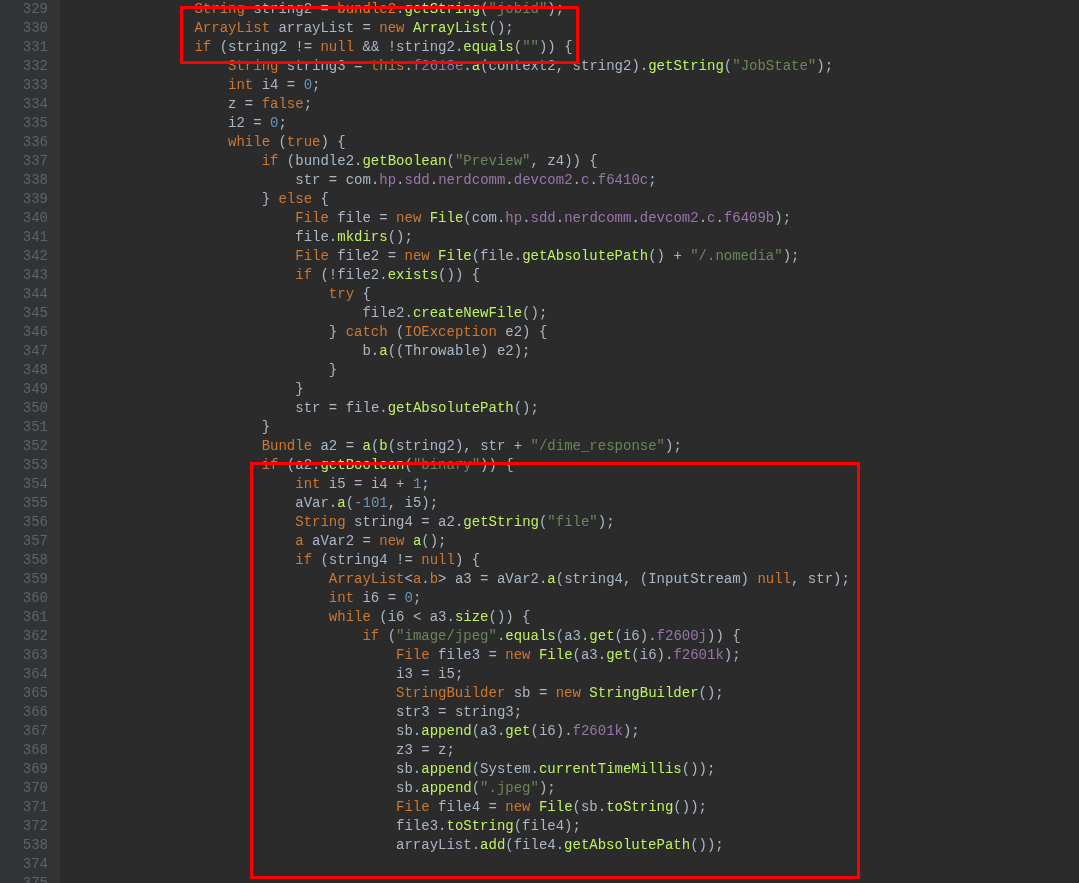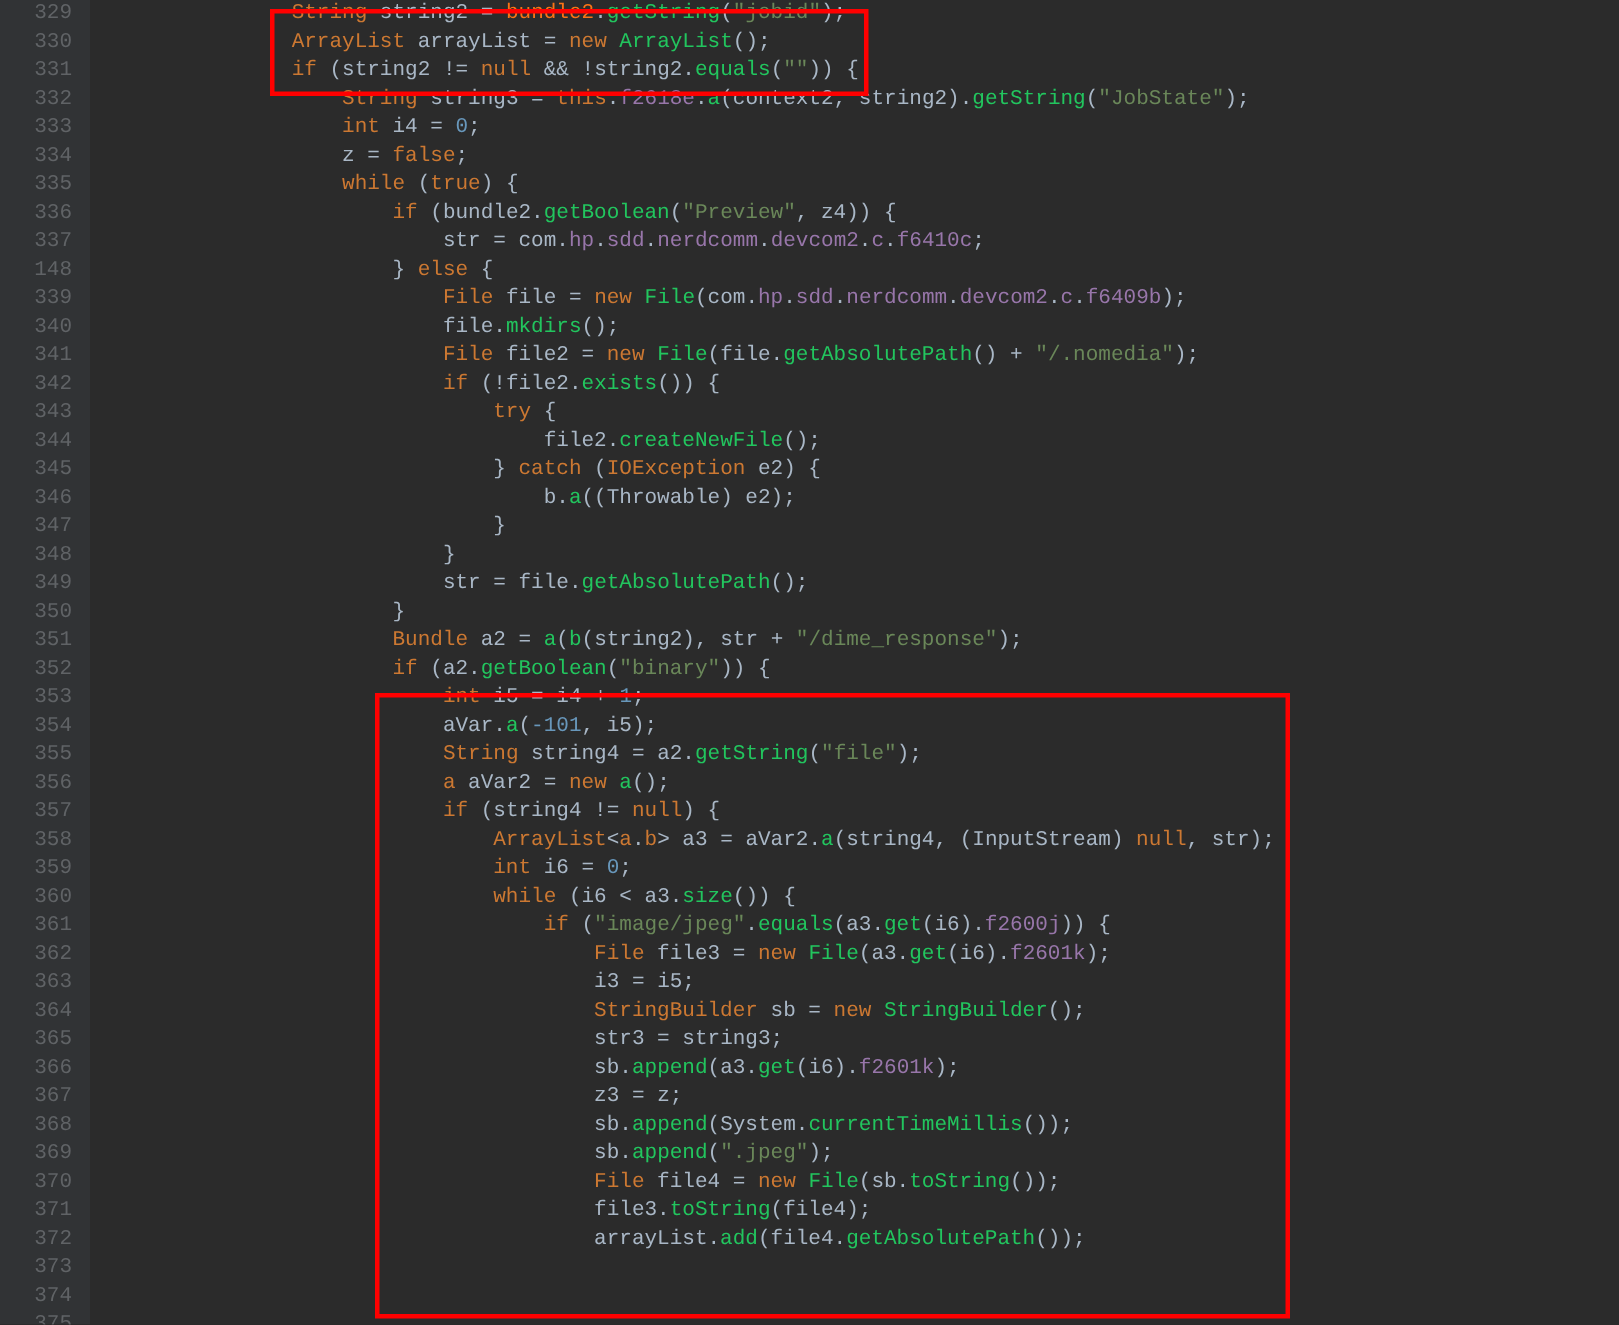--- a/index.html
+++ b/index.html
@@ -42,40 +42,40 @@
 }
 .highlight-box {
   position: absolute;
   border: 3px solid #ff0000;
   pointer-events: none;
   z-index: 10;
 }
 .tok-kw { color: #cc7832; }
 .tok-str { color: #6a8759; }
 .tok-num { color: #6897bb; }
-.tok-method { color: #22c55e; }
+.tok-method { color: #bef264; }
 .tok-field { color: #9876aa; }
 .tok-var { color: #f97316; }
 .tok-punc { color: #a9b7c6; }
 </style>
 </head>
 <body>
 
 <div class="editor">
   <div class="gutter" id="gutter">
       <div class="line-num">329</div>
       <div class="line-num">330</div>
       <div class="line-num">331</div>
       <div class="line-num">332</div>
       <div class="line-num">333</div>
       <div class="line-num">334</div>
       <div class="line-num">335</div>
       <div class="line-num">336</div>
       <div class="line-num">337</div>
-      <div class="line-num">148</div>
+      <div class="line-num">338</div>
       <div class="line-num">339</div>
       <div class="line-num">340</div>
       <div class="line-num">341</div>
       <div class="line-num">342</div>
       <div class="line-num">343</div>
       <div class="line-num">344</div>
       <div class="line-num">345</div>
       <div class="line-num">346</div>
       <div class="line-num">347</div>
       <div class="line-num">348</div>
@@ -96,33 +96,34 @@
       <div class="line-num">363</div>
       <div class="line-num">364</div>
       <div class="line-num">365</div>
       <div class="line-num">366</div>
       <div class="line-num">367</div>
       <div class="line-num">368</div>
       <div class="line-num">369</div>
       <div class="line-num">370</div>
       <div class="line-num">371</div>
       <div class="line-num">372</div>
-      <div class="line-num">373</div>
+      <div class="line-num">538</div>
       <div class="line-num">374</div>
       <div class="line-num">375</div>
     </div>
   <div class="code-area" id="code">
     <div class="highlight-box" id="hl1" style="top: 6px; left: 120px; width: 399px; height: 58px;"></div>
     <div class="highlight-box" id="hl2" style="top: 462px; left: 190px; width: 610px; height: 417px;"></div>
   <div class="code-line"><span style="color: rgb(169, 183, 198);">                </span><span class="tok-kw">String</span><span class="tok-punc"> string2 </span><span class="tok-punc">= </span><span class="tok-var">bundle2</span><span class="tok-punc">.</span><span class="tok-method">getString</span><span class="tok-punc">(</span><span class="tok-str">"jobid"</span><span class="tok-punc">);</span></div>
       <div class="code-line"><span style="color: rgb(169, 183, 198);">                </span><span class="tok-kw">ArrayList</span><span class="tok-punc"> arrayList </span><span class="tok-punc">= </span><span class="tok-kw">new</span><span class="tok-punc"> </span><span class="tok-method">ArrayList</span><span class="tok-punc">();</span></div>
       <div class="code-line"><span style="color: rgb(169, 183, 198);">                </span><span class="tok-kw">if</span><span class="tok-punc"> (string2 </span><span class="tok-punc">!= </span><span class="tok-kw">null</span><span class="tok-punc"> </span><span class="tok-punc">&amp;&amp; </span><span class="tok-punc">!string2.</span><span class="tok-method">equals</span><span class="tok-punc">(</span><span class="tok-str">""</span><span class="tok-punc">)) {</span></div>
       <div class="code-line"><span style="color: rgb(169, 183, 198);">                    </span><span class="tok-kw">String</span><span class="tok-punc"> string3 </span><span class="tok-punc">= </span><span class="tok-kw">this</span><span class="tok-punc">.</span><span class="tok-field">f2618e</span><span class="tok-punc">.</span><span class="tok-method">a</span><span class="tok-punc">(context2</span><span class="tok-punc">, </span><span class="tok-punc">string2).</span><span class="tok-method">getString</span><span class="tok-punc">(</span><span class="tok-str">"JobState"</span><span class="tok-punc">);</span></div>
       <div class="code-line"><span style="color: rgb(169, 183, 198);">                    </span><span class="tok-kw">int</span><span class="tok-punc"> i4 </span><span class="tok-punc">= </span><span class="tok-num">0</span><span class="tok-punc">;</span></div>
       <div class="code-line"><span style="color: rgb(169, 183, 198);">                    </span><span class="tok-punc">z </span><span class="tok-punc">= </span><span class="tok-kw">false</span><span class="tok-punc">;</span></div>
+      <div class="code-line"><span style="color: rgb(169, 183, 198);">                    </span><span class="tok-punc">i2 </span><span class="tok-punc">= </span><span class="tok-num">0</span><span class="tok-punc">;</span></div>
       <div class="code-line"><span style="color: rgb(169, 183, 198);">                    </span><span class="tok-kw">while</span><span class="tok-punc"> (</span><span class="tok-kw">true</span><span class="tok-punc">) {</span></div>
       <div class="code-line"><span style="color: rgb(169, 183, 198);">                        </span><span class="tok-kw">if</span><span class="tok-punc"> (bundle2.</span><span class="tok-method">getBoolean</span><span class="tok-punc">(</span><span class="tok-str">"Preview"</span><span class="tok-punc">, </span><span class="tok-punc">z4)) {</span></div>
       <div class="code-line"><span style="color: rgb(169, 183, 198);">                            </span><span class="tok-punc">str </span><span class="tok-punc">= </span><span class="tok-punc">com.</span><span class="tok-field">hp</span><span class="tok-punc">.</span><span class="tok-field">sdd</span><span class="tok-punc">.</span><span class="tok-field">nerdcomm</span><span class="tok-punc">.</span><span class="tok-field">devcom2</span><span class="tok-punc">.</span><span class="tok-field">c</span><span class="tok-punc">.</span><span class="tok-field">f6410c</span><span class="tok-punc">;</span></div>
       <div class="code-line"><span style="color: rgb(169, 183, 198);">                        </span><span class="tok-punc">} </span><span class="tok-kw">else</span><span class="tok-punc"> {</span></div>
       <div class="code-line"><span style="color: rgb(169, 183, 198);">                            </span><span class="tok-kw">File</span><span class="tok-punc"> file </span><span class="tok-punc">= </span><span class="tok-kw">new</span><span class="tok-punc"> </span><span class="tok-method">File</span><span class="tok-punc">(com.</span><span class="tok-field">hp</span><span class="tok-punc">.</span><span class="tok-field">sdd</span><span class="tok-punc">.</span><span class="tok-field">nerdcomm</span><span class="tok-punc">.</span><span class="tok-field">devcom2</span><span class="tok-punc">.</span><span class="tok-field">c</span><span class="tok-punc">.</span><span class="tok-field">f6409b</span><span class="tok-punc">);</span></div>
       <div class="code-line"><span style="color: rgb(169, 183, 198);">                            </span><span class="tok-punc">file.</span><span class="tok-method">mkdirs</span><span class="tok-punc">();</span></div>
       <div class="code-line"><span style="color: rgb(169, 183, 198);">                            </span><span class="tok-kw">File</span><span class="tok-punc"> file2 </span><span class="tok-punc">= </span><span class="tok-kw">new</span><span class="tok-punc"> </span><span class="tok-method">File</span><span class="tok-punc">(file.</span><span class="tok-method">getAbsolutePath</span><span class="tok-punc">() </span><span class="tok-punc">+ </span><span class="tok-str">"/.nomedia"</span><span class="tok-punc">);</span></div>
       <div class="code-line"><span style="color: rgb(169, 183, 198);">                            </span><span class="tok-kw">if</span><span class="tok-punc"> (!file2.</span><span class="tok-method">exists</span><span class="tok-punc">()) {</span></div>
       <div class="code-line"><span style="color: rgb(169, 183, 198);">                                </span><span class="tok-kw">try</span><span class="tok-punc"> {</span></div>
       <div class="code-line"><span style="color: rgb(169, 183, 198);">                                    </span><span class="tok-punc">file2.</span><span class="tok-method">createNewFile</span><span class="tok-punc">();</span></div>

